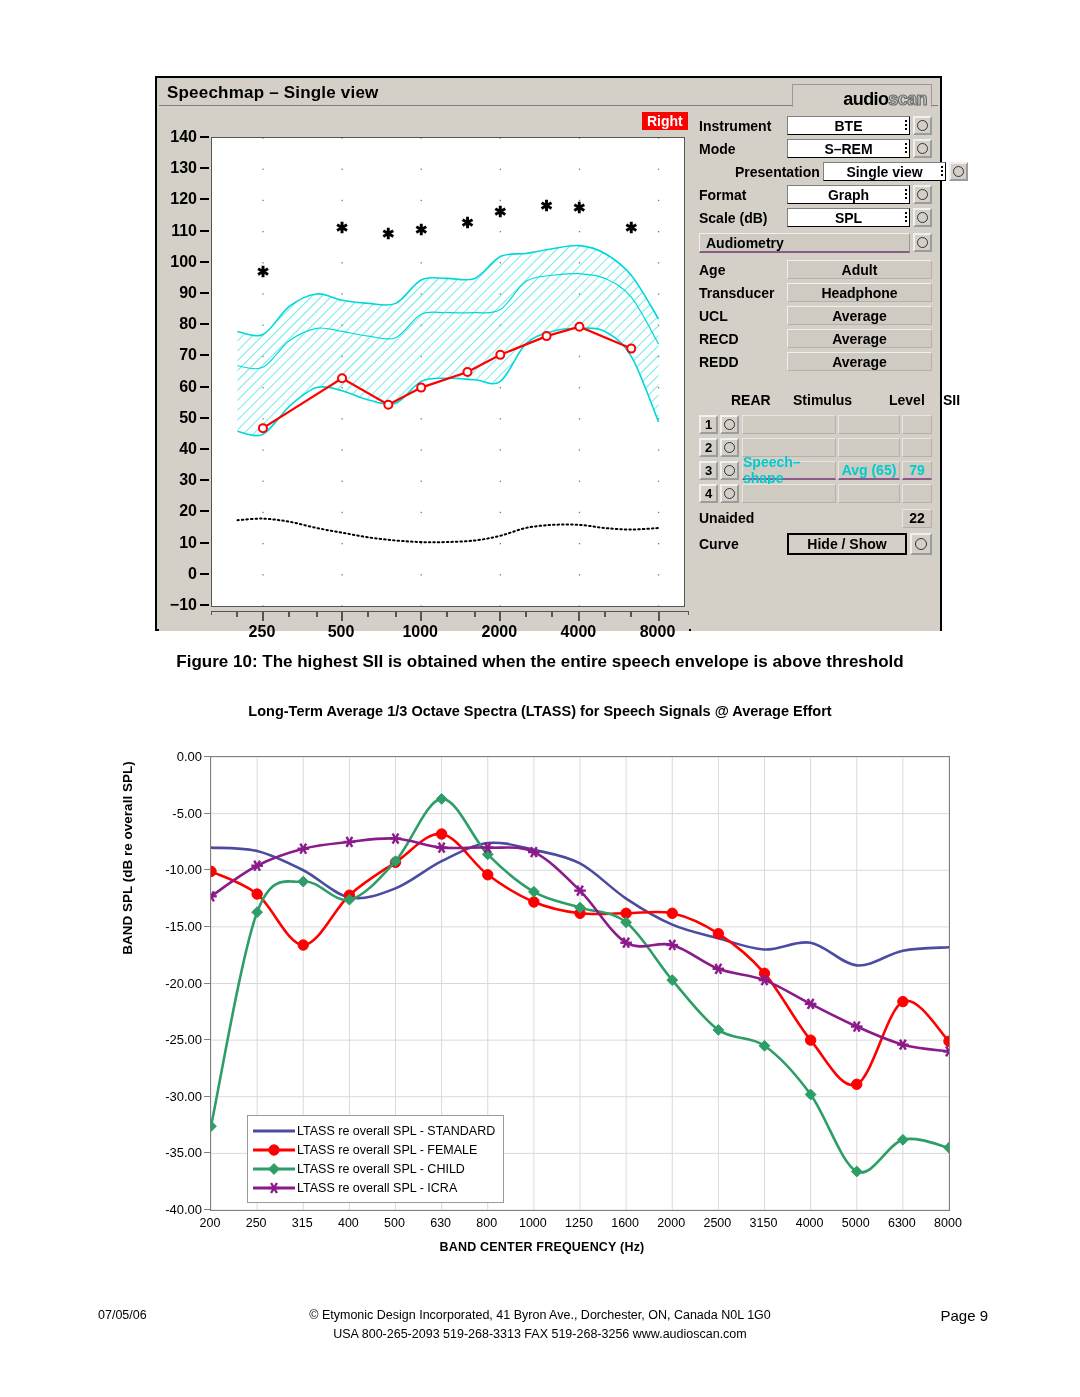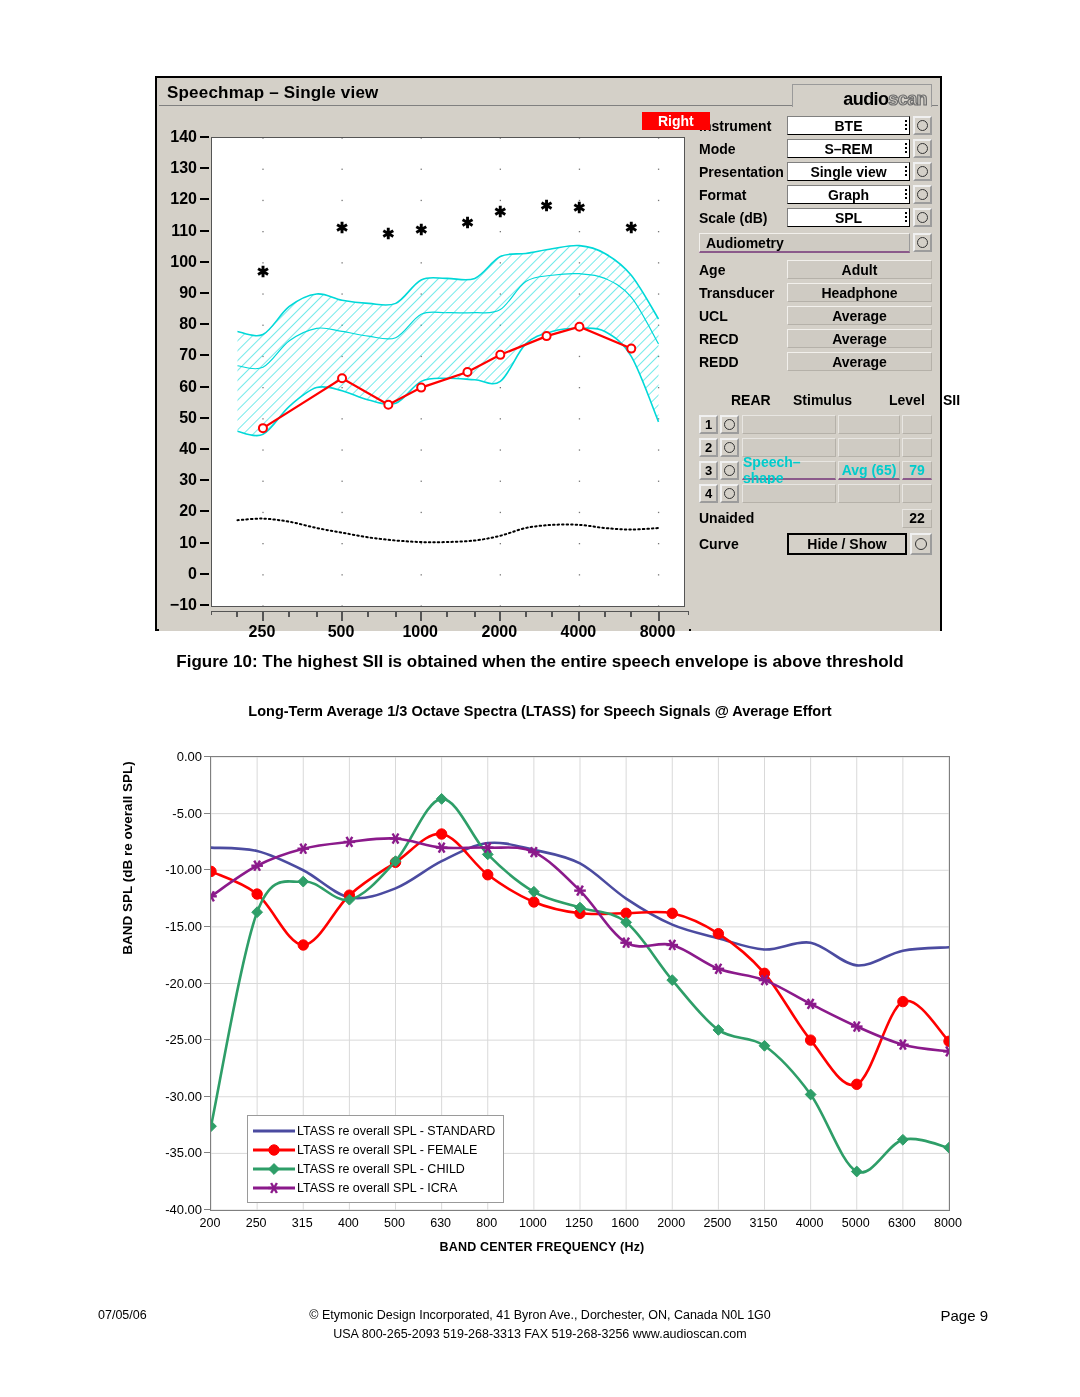--- a/index.html
+++ b/index.html
@@ -62,21 +62,21 @@
   .sm-ytick{
     position:absolute;right:2px;width:9px;height:2px;background:#000;
     transform:translateY(-50%);
   }
   .sm-xlabel{
     position:absolute;font-size:16px;font-weight:bold;color:#000;
     transform:translateX(-50%);white-space:nowrap;top:16px;
   }
   #sm-right-tag{
     position:absolute;left:485px;top:34px;background:#ff0000;color:#fff;
-    font-size:14px;font-weight:bold;padding:1px 16px;z-index:6;
+    font-size:14px;font-weight:bold;padding:1px 5px;z-index:6;
   }
 
   
   #sm-controls{
     position:absolute;left:534px;top:29px;width:249px;height:524px;
     background:#d4d0c8;
   }
   .ctl-row{
     position:absolute;left:8px;width:233px;height:21px;
     display:flex;align-items:center;
@@ -474,21 +474,21 @@
           <div class="ctl-row" style="top: 8px;">
             <div class="ctl-label">Instrument</div>
             <div class="ctl-field">BTE<span class="grip"></span></div>
             <div class="ctl-radio"></div>
           </div>
           <div class="ctl-row" style="top: 31px;">
             <div class="ctl-label">Mode</div>
             <div class="ctl-field">S–REM<span class="grip"></span></div>
             <div class="ctl-radio"></div>
           </div>
-          <div class="ctl-row" style="top: 54px;">
+          <div class="ctl-row" style="top: 54px; margin-left: 36px;">
             <div class="ctl-label">Presentation</div>
             <div class="ctl-field">Single view<span class="grip"></span></div>
             <div class="ctl-radio"></div>
           </div>
           <div class="ctl-row" style="top: 77px;">
             <div class="ctl-label">Format</div>
             <div class="ctl-field">Graph<span class="grip"></span></div>
             <div class="ctl-radio"></div>
           </div>
           <div class="ctl-row" style="top: 100px;">

